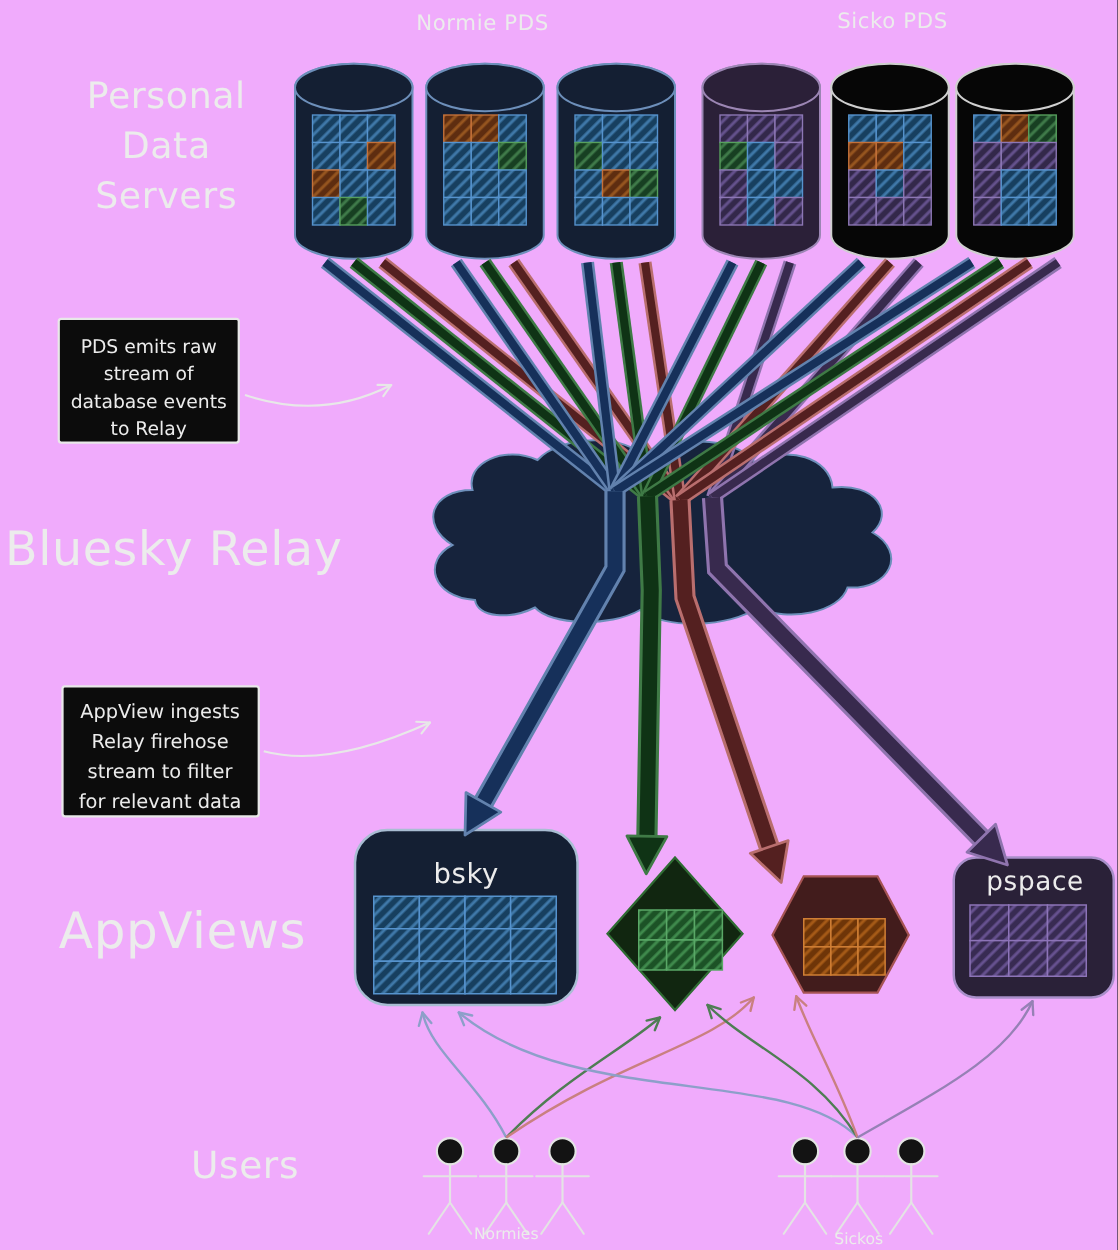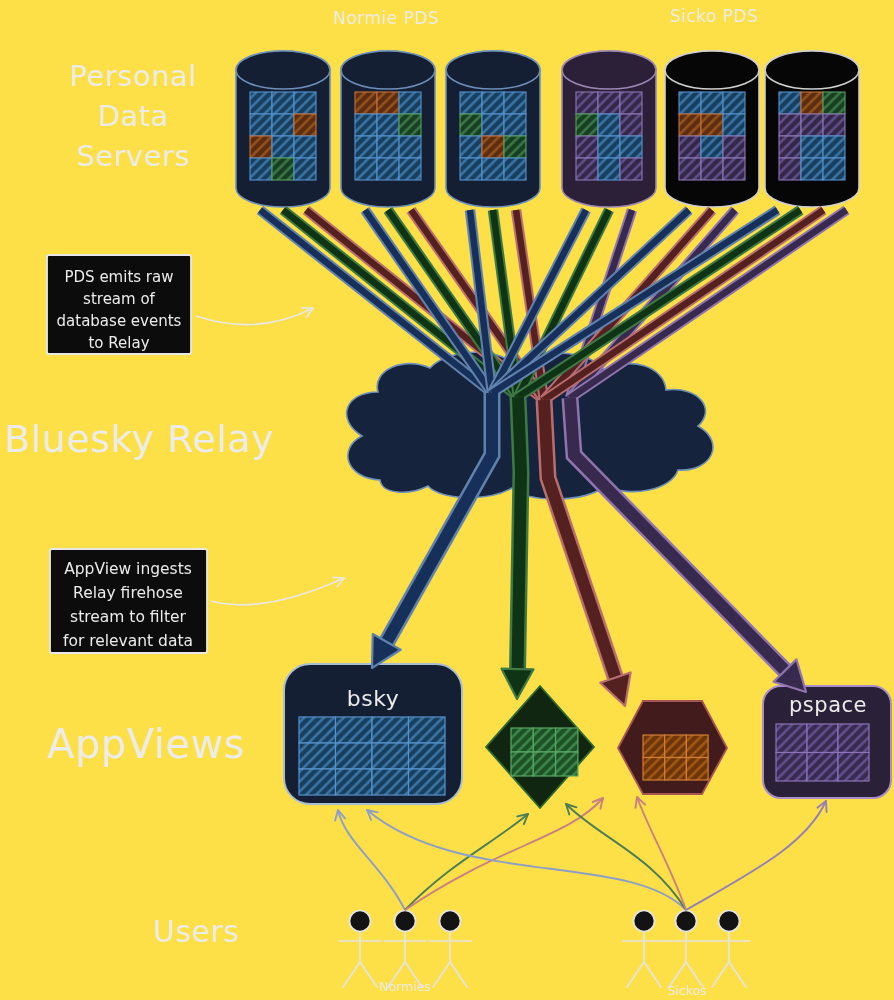--- a/index.html
+++ b/index.html
@@ -1,16 +1,16 @@
 <!DOCTYPE html>
 <html><head>
 <meta charset="utf-8">
 <style>
   html,body{margin:0;padding:0;background:#131313;}
-  .stage{width:894px;height:1000px;position:relative;background:#fde047;overflow:hidden;}
+  .stage{width:894px;height:1000px;position:relative;background:#f0abfc;overflow:hidden;}
   svg{display:block;}
   text{fill:#ececec;font-family:"DejaVu Sans",sans-serif;}
   .hand{letter-spacing:0.5px;}
 </style>
 </head>
 <body>
 
 <div class="stage">
 <svg width="894" height="1000" viewBox="0 0 894 1000">
   <g id="gen-root">

